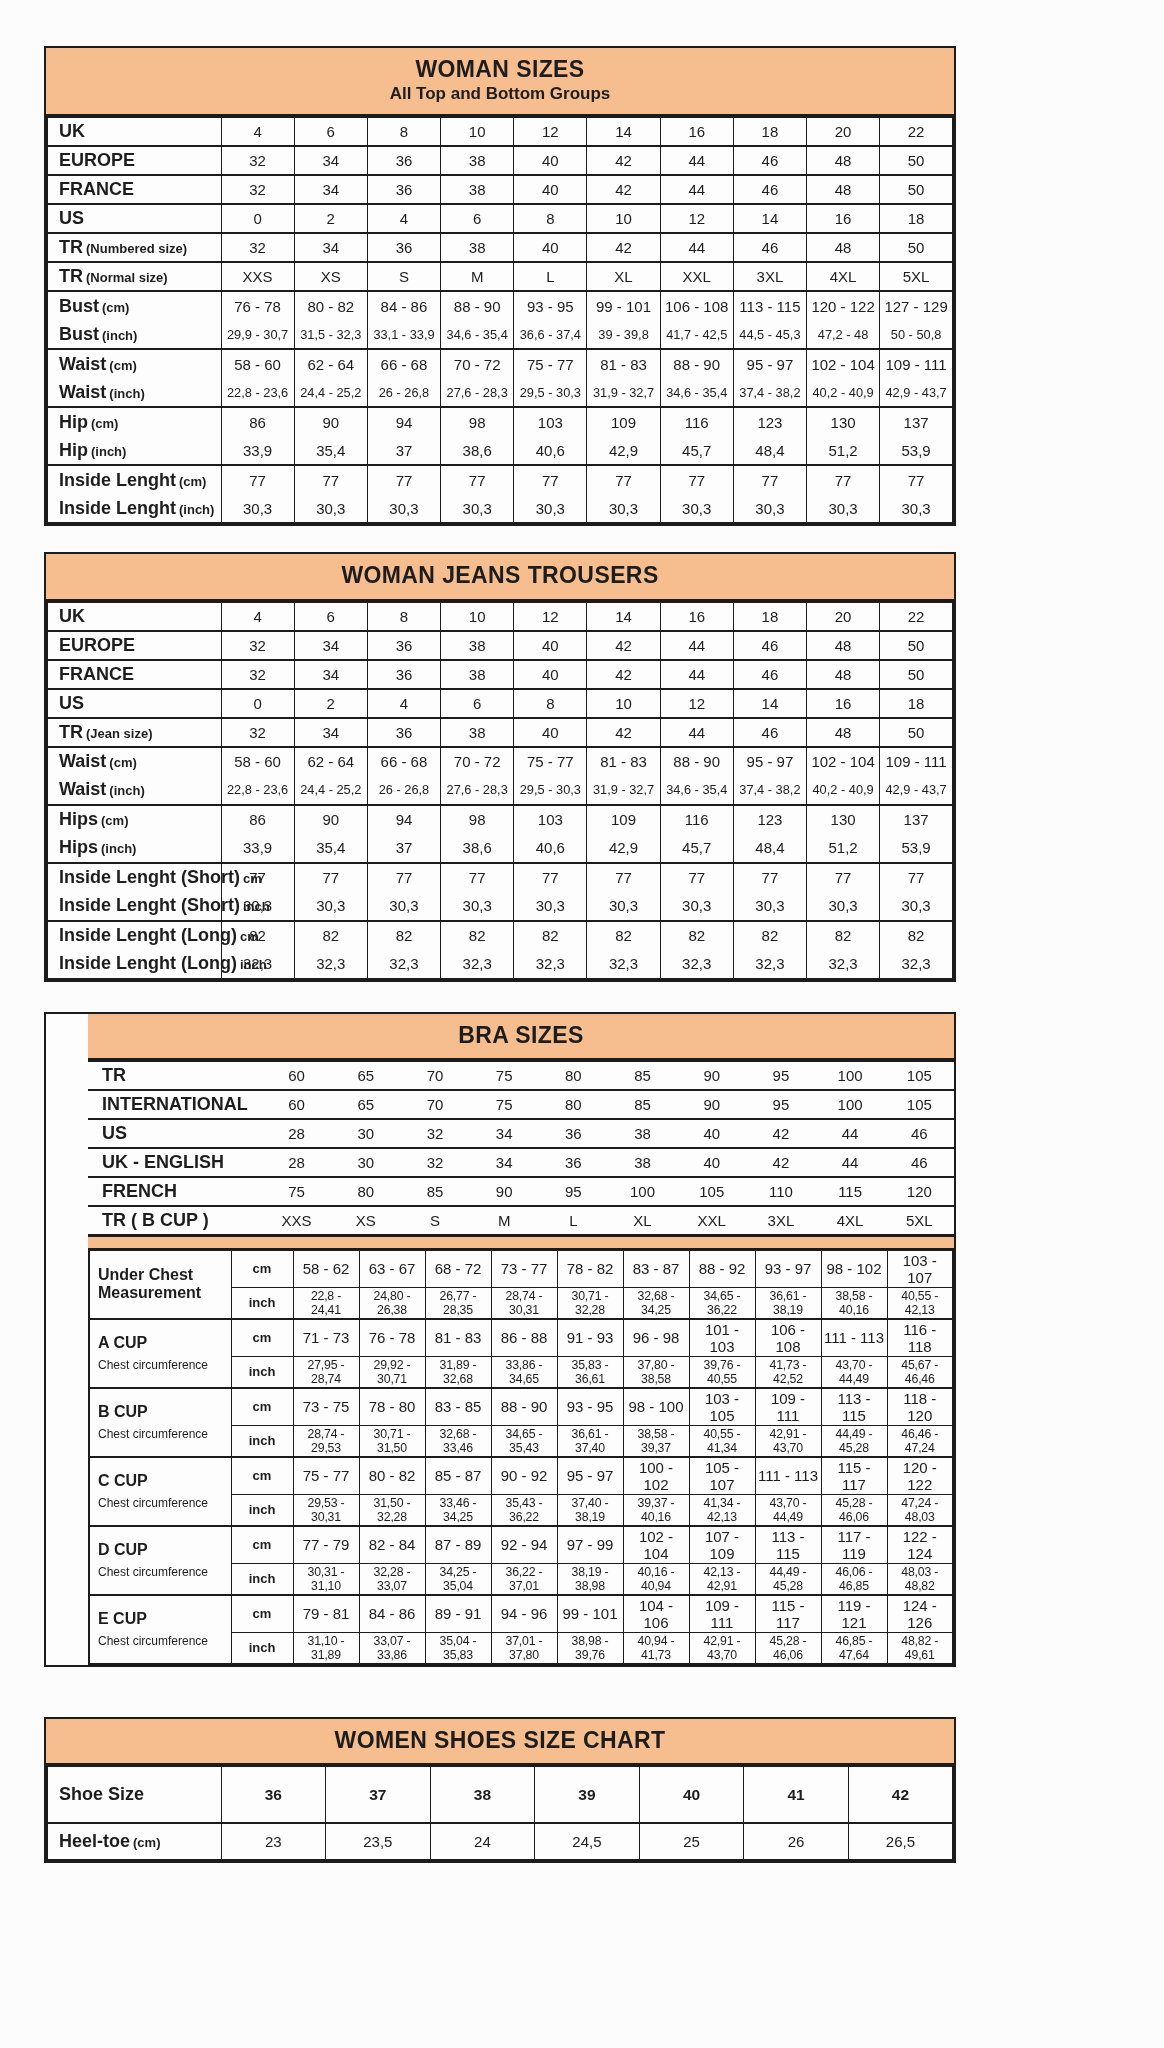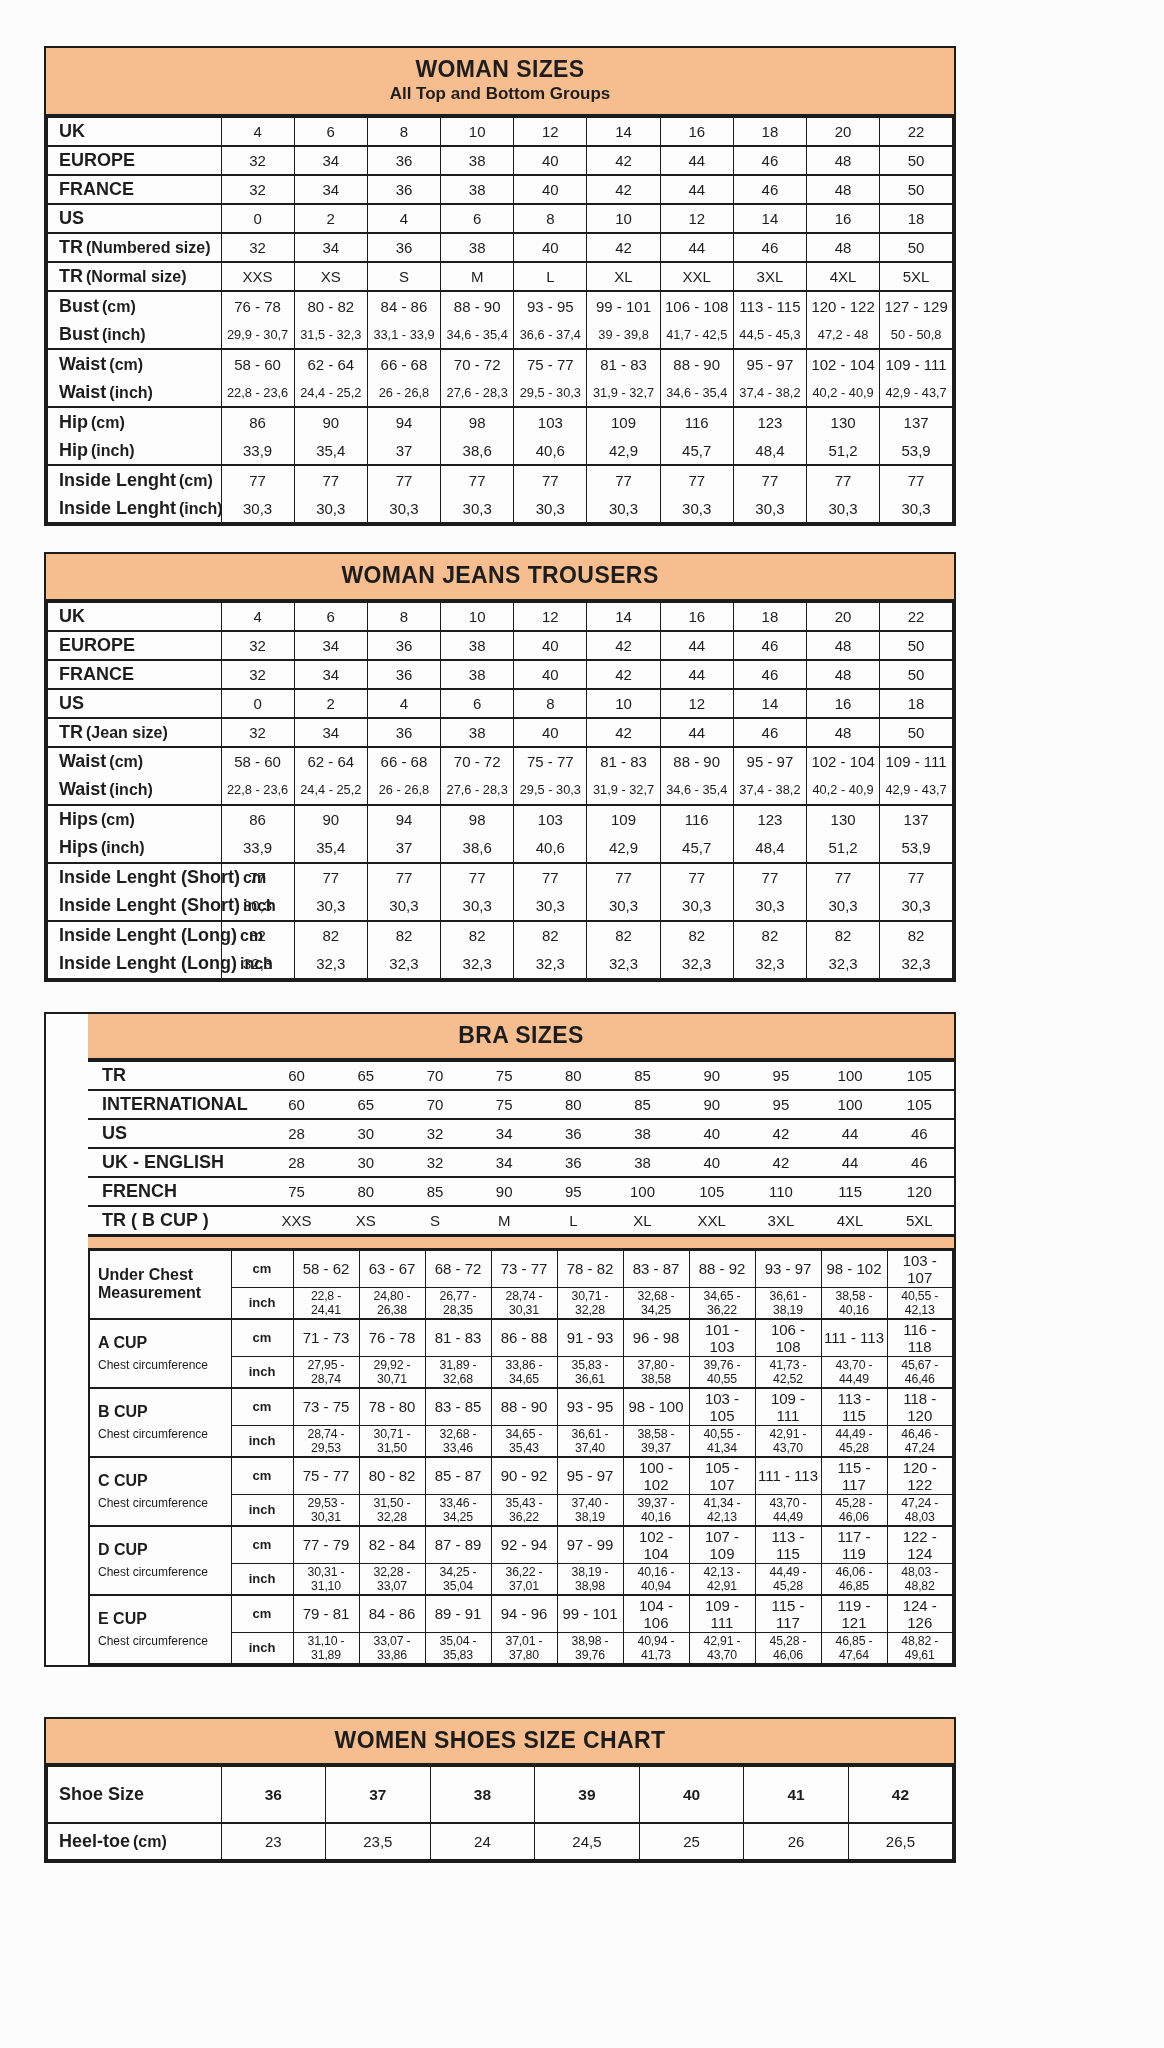--- a/index.html
+++ b/index.html
@@ -31,21 +31,21 @@
 
   table.grid{width:100%;border-collapse:collapse;table-layout:fixed;background:var(--cellbg);}
   .grid th,.grid td{
     border:1.5px solid var(--bd);
     height:29px;text-align:center;vertical-align:middle;
     font-size:15px;font-weight:400;padding:1px 2px;background:var(--cellbg);
   }
   .grid tbody{border:2px solid var(--bd);}
   .grid th.row-label{text-align:left;padding-left:11px;font-weight:700;white-space:nowrap;}
   .row-label .lbl{font-size:18px;font-weight:700;}
-  .row-label .nt{font-size:16px;font-weight:600;margin-left:3px;}
+  .row-label .nt{font-size:13px;font-weight:600;margin-left:3px;}
   tr.small td.val{font-size:12.8px;}
   tr.boldvals td.val{font-weight:700;font-size:15.5px;}
 
   
   .grid.pairs tbody.multi tr:first-child th,
   .grid.pairs tbody.multi tr:first-child td{border-bottom:none;}
   .grid.pairs tbody.multi tr+tr th,
   .grid.pairs tbody.multi tr+tr td{border-top:none;}
 
   

